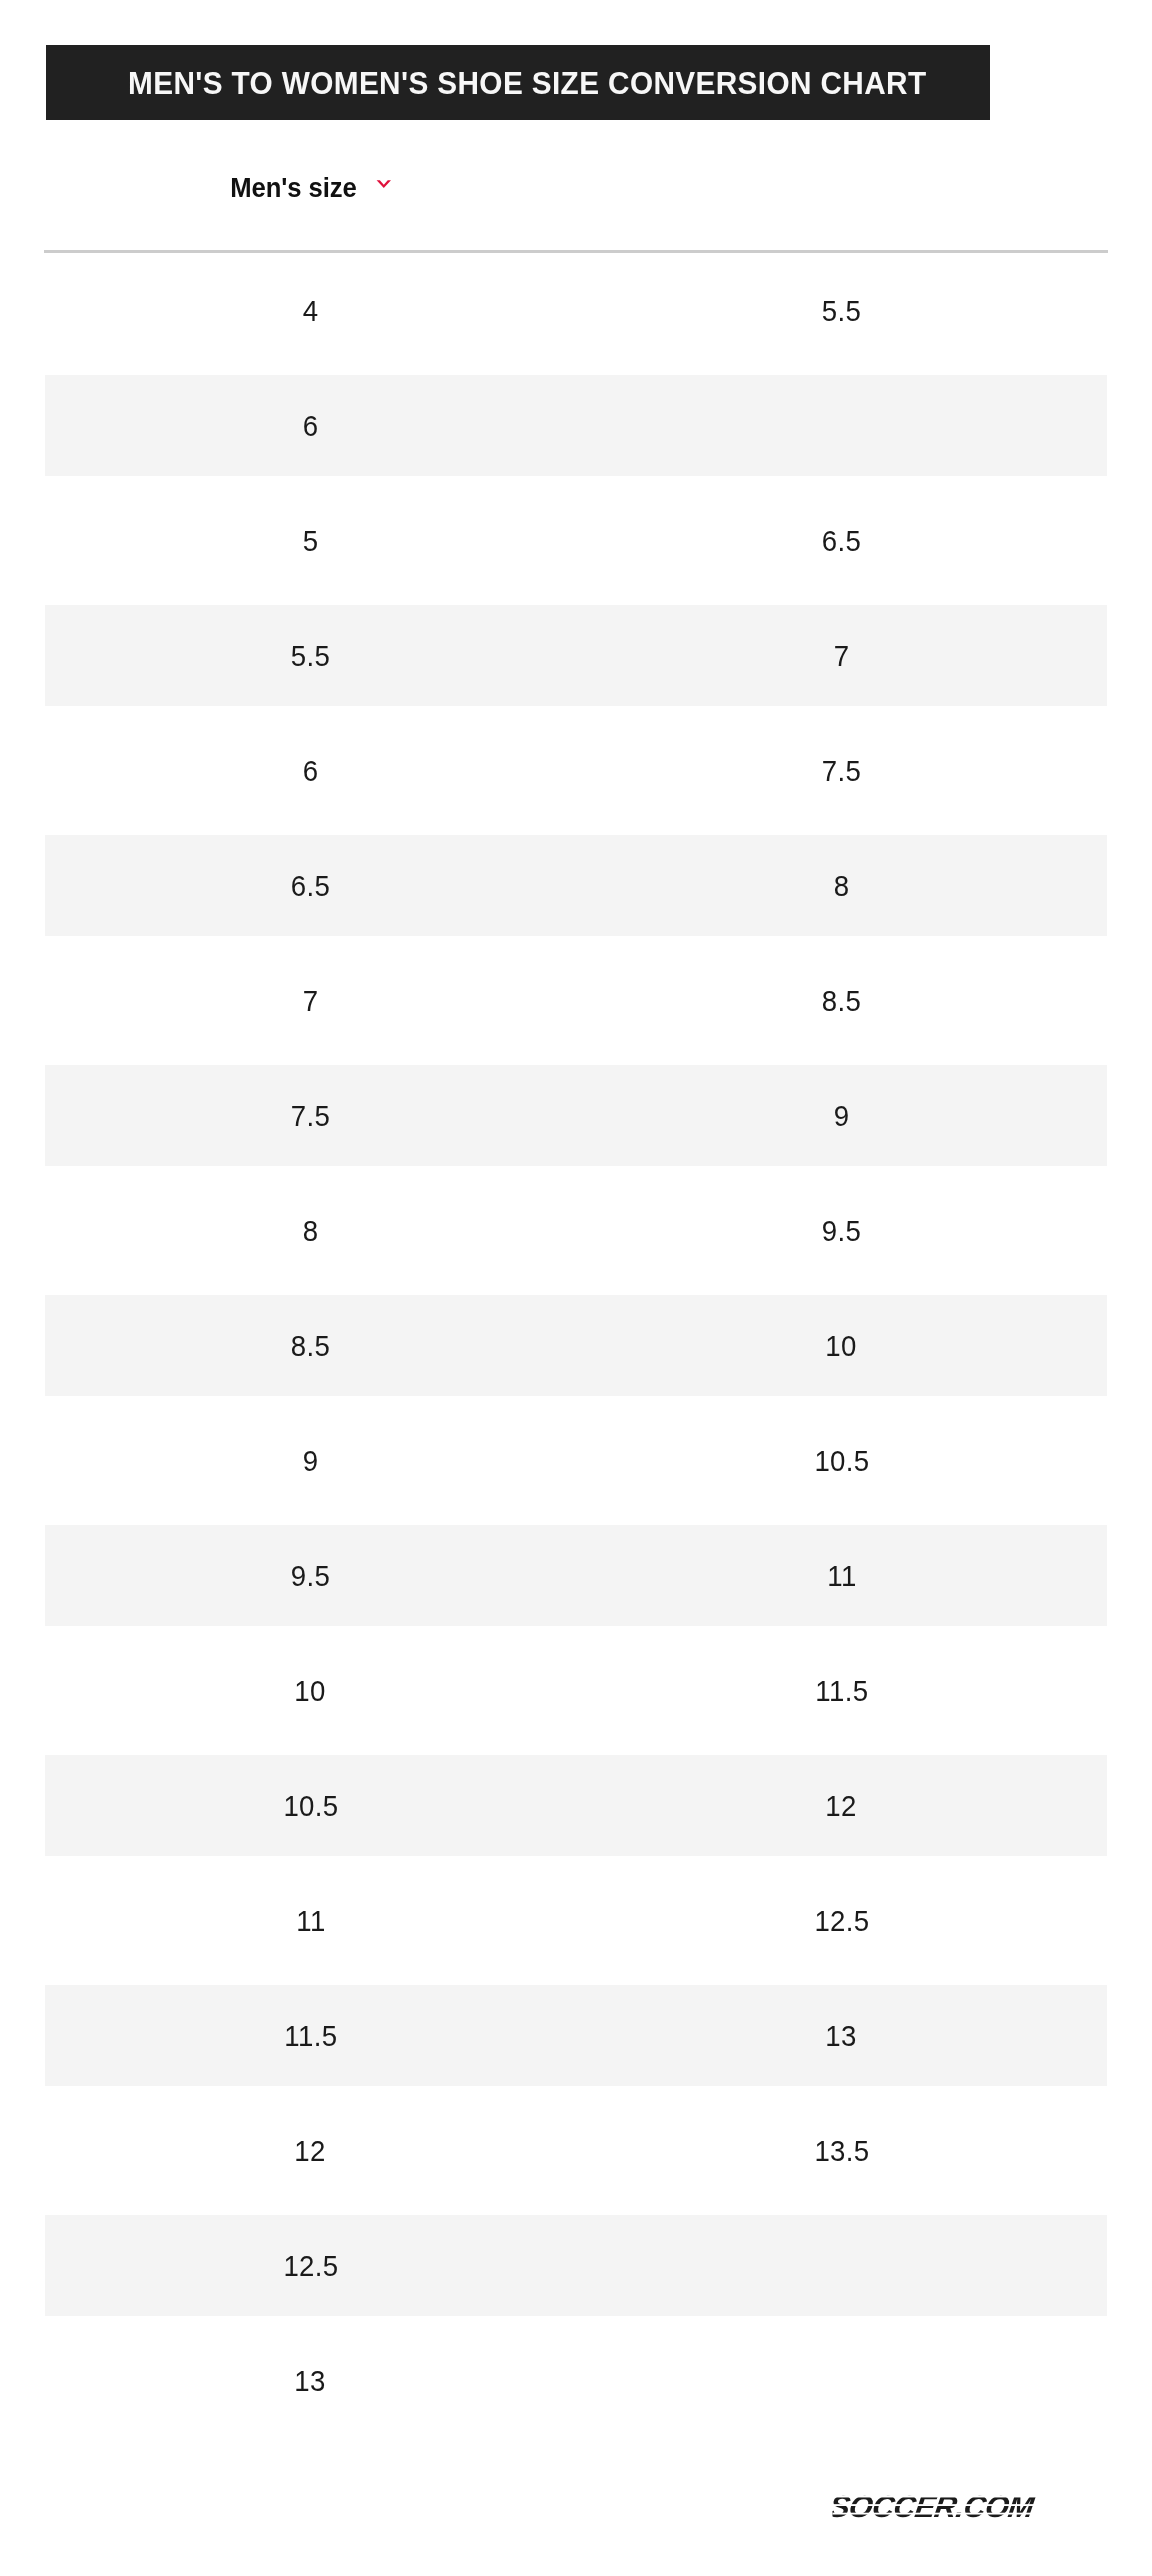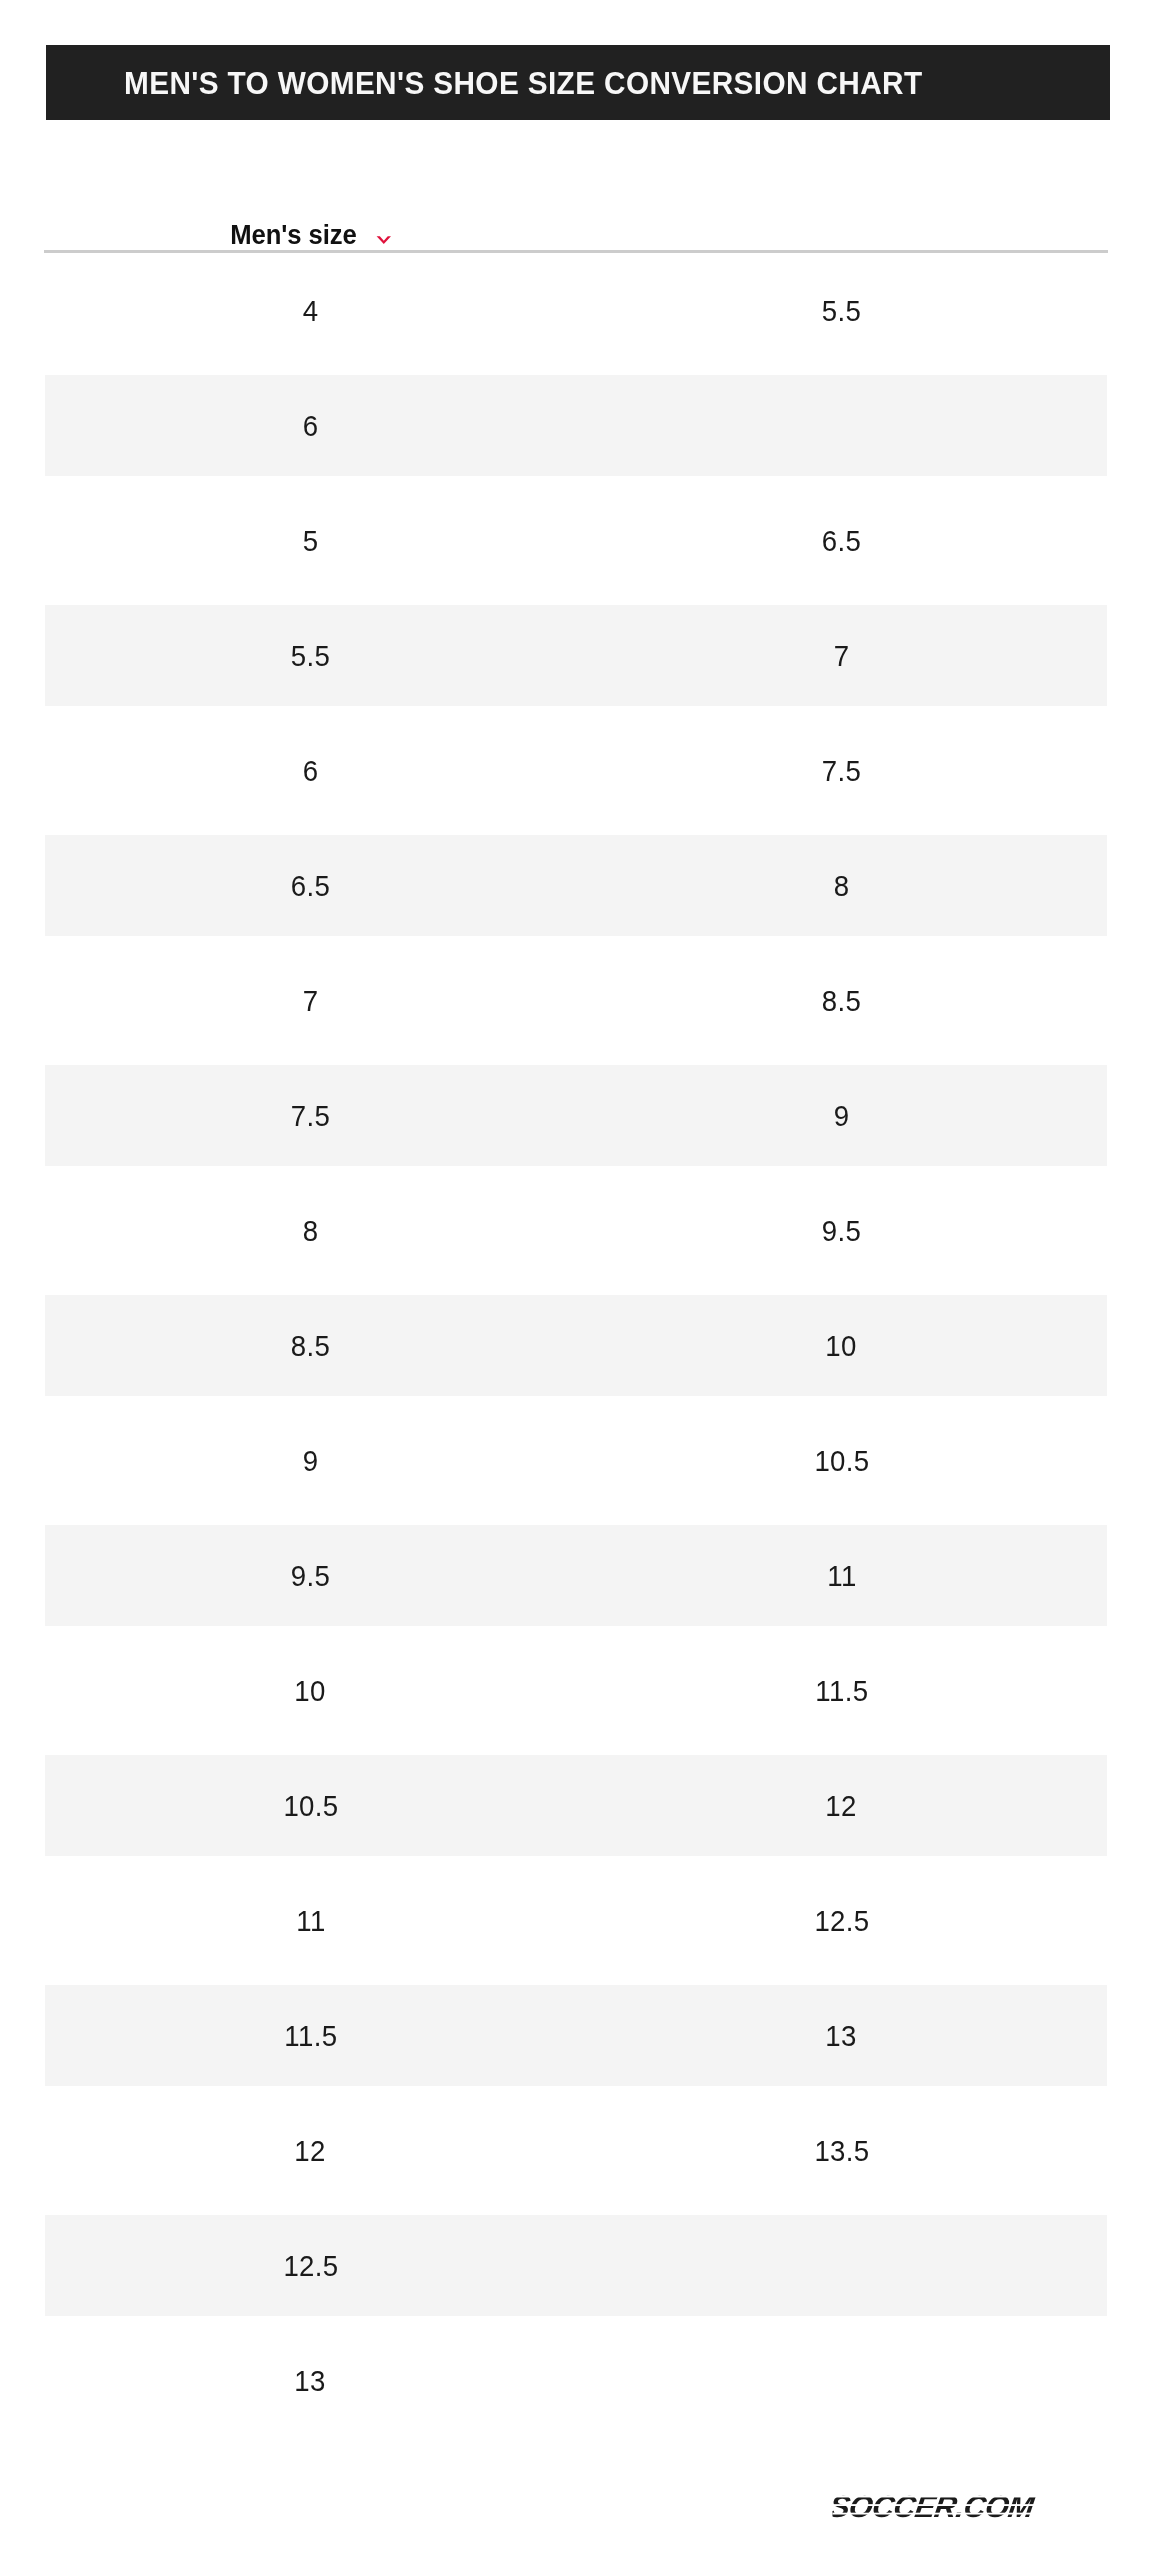--- a/index.html
+++ b/index.html
@@ -23,27 +23,28 @@
     height: 2576px;
     background: #ffffff;
     overflow: hidden;
   }
 
   
   .title-bar {
     position: absolute;
     left: 46px;
     top: 45px;
-    width: 1064px;
+    width: 944px;
     height: 75px;
     background: #212121;
     display: flex;
     align-items: center;
     box-sizing: border-box;
     padding-left: 78px;
+    justify-content: center;
   }
   .title-text {
     color: #f7f7f7;
     font-family: "Liberation Sans Narrow", "Liberation Sans", sans-serif;
     font-size: 32px;
     font-weight: 700;
     letter-spacing: 0.4px;
     line-height: 1;
     white-space: nowrap;
     transform: scaleX(0.93);
@@ -55,21 +56,21 @@
     position: absolute;
     left: 45px;
     top: 173px;
     width: 1063px;
     height: 78px;
     display: flex;
   }
   .head-cell {
     width: 50%;
     display: flex;
-    align-items: flex-end;
+    align-items: flex-start;
     justify-content: center;
     gap: 13px;
     box-sizing: border-box;
   }
   .head-label {
     font-family: "Liberation Sans Narrow", "Liberation Sans", sans-serif;
     font-size: 27px;
     font-weight: 700;
     color: #111111;
     letter-spacing: -0.1px;

